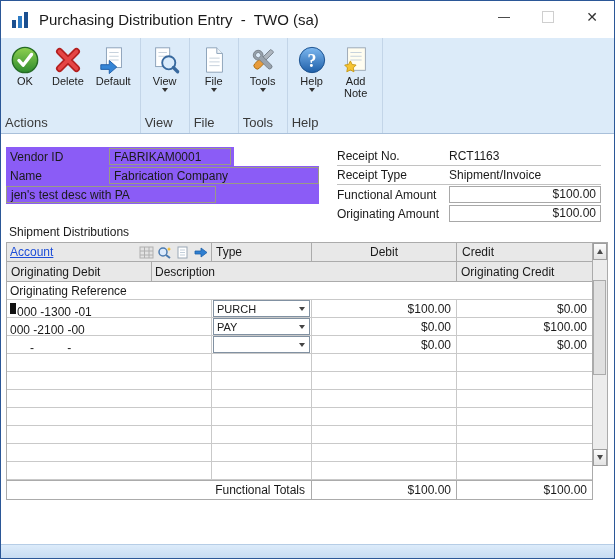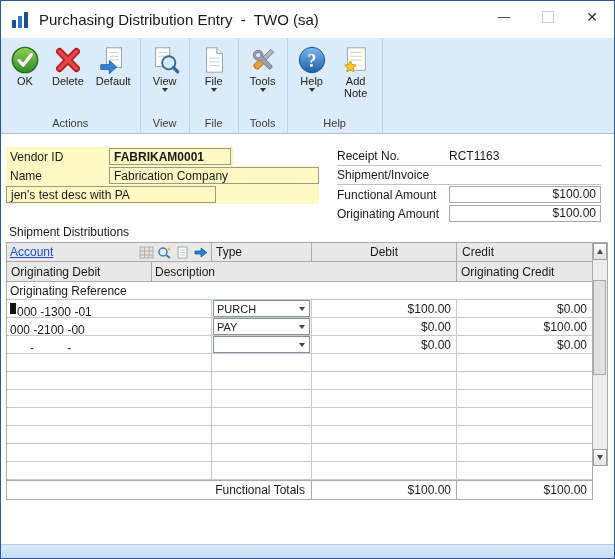--- a/index.html
+++ b/index.html
@@ -16,30 +16,30 @@
   .max-glyph{width:10px;height:10px;border:1px solid #cfcfcf;display:inline-block;}
 
   
   .toolbar{height:95px;background:#dcebf9;border-bottom:1px solid #a9c0da;display:flex;align-items:stretch;}
   .tb-group{display:flex;flex-direction:column;border-right:1px solid #c3d5e8;padding:5px 4px 0 4px;}
   .tb-buttons{flex:1;display:flex;align-items:flex-start;gap:2px;}
   .tb-btn{display:flex;flex-direction:column;align-items:center;padding:1px 5px;font-size:11px;line-height:12px;color:#222;text-align:center;}
   .tb-btn .ticon{height:31px;display:flex;align-items:center;justify-content:center;}
   .tb-btn.wrap{width:42px;padding:1px 1px;}
   .tb-arrow{margin-top:1px;width:0;height:0;border-left:3px solid transparent;border-right:3px solid transparent;border-top:4px solid #333;}
-  .tb-label{height:20px;line-height:20px;text-align:center;font-size:11px;color:#3a3a3a;}
+  .tb-label{height:20px;line-height:20px;font-size:13px;color:#3a3a3a;}
   .tb-filler{flex:1;}
 
   
   .left-block{position:absolute;left:5px;top:146px;}
-  .frow{height:19px;display:flex;align-items:center;background:#fef9c3;}
+  .frow{height:19px;display:flex;align-items:center;background:#8b5cf6;}
   .flabel{width:103px;padding-left:4px;box-sizing:border-box;}
   .ffield{height:17px;border:1px solid #9a9a86;display:flex;align-items:center;padding:0 4px;box-sizing:border-box;}
   .frow.r1{width:228px;}
-  .frow.r1 .ffield{width:122px;font-weight:bold;}
+  .frow.r1 .ffield{width:122px;}
   .frow.r2,.frow.r3{width:313px;}
   .ffield.wide{width:210px;}
 
   .right-block{position:absolute;left:336px;top:146px;width:264px;}
   .rrow{height:19px;display:flex;align-items:center;border-bottom:1px solid #c2c2c2;box-sizing:border-box;}
   .rlabel{width:112px;flex:0 0 auto;}
   .rvalue{flex:1;}
   .rrow.amount{border-bottom:none;}
   .rrow.amount .rvalue{border:1px solid #a8a8a8;height:17px;line-height:15px;text-align:right;padding-right:4px;box-sizing:border-box;background:#fff;}
 
@@ -266,20 +266,21 @@
       <span class="ffield wide">jen's test desc with PA</span>
     </div>
   </div>
 
   <div class="right-block">
     <div class="rrow">
       <span class="rlabel">Receipt No.</span>
       <span class="rvalue">RCT1163</span>
     </div>
     <div class="rrow">
+      <span class="rlabel">Receipt Type</span>
       <span class="rvalue">Shipment/Invoice</span>
     </div>
     <div class="rrow amount">
       <span class="rlabel">Functional Amount</span>
       <span class="rvalue">$100.00</span>
     </div>
     <div class="rrow amount">
       <span class="rlabel">Originating Amount</span>
       <span class="rvalue">$100.00</span>
     </div>

